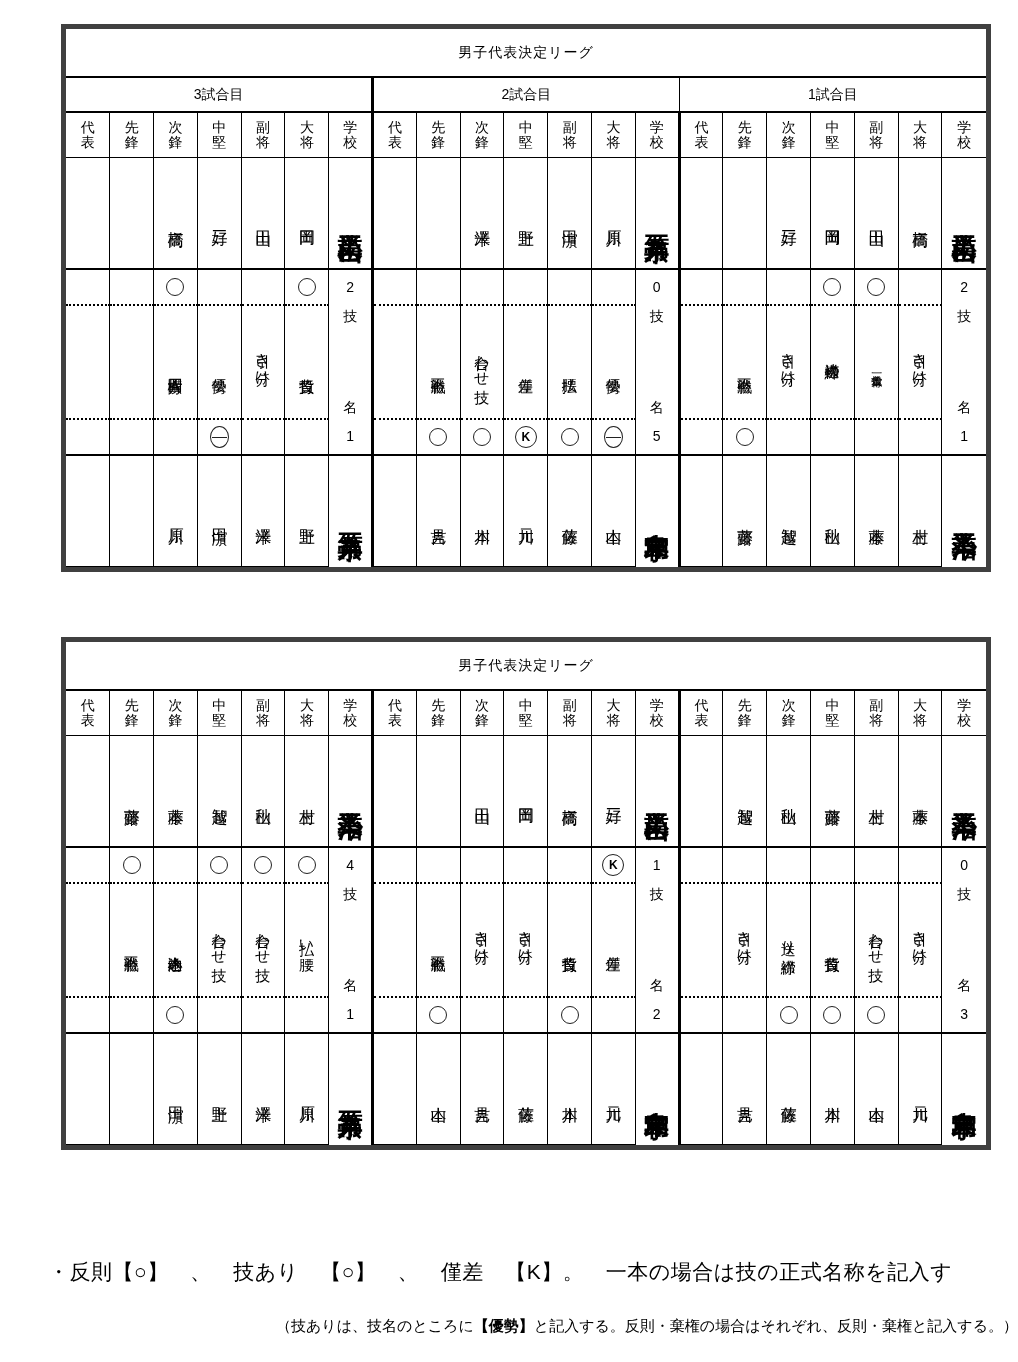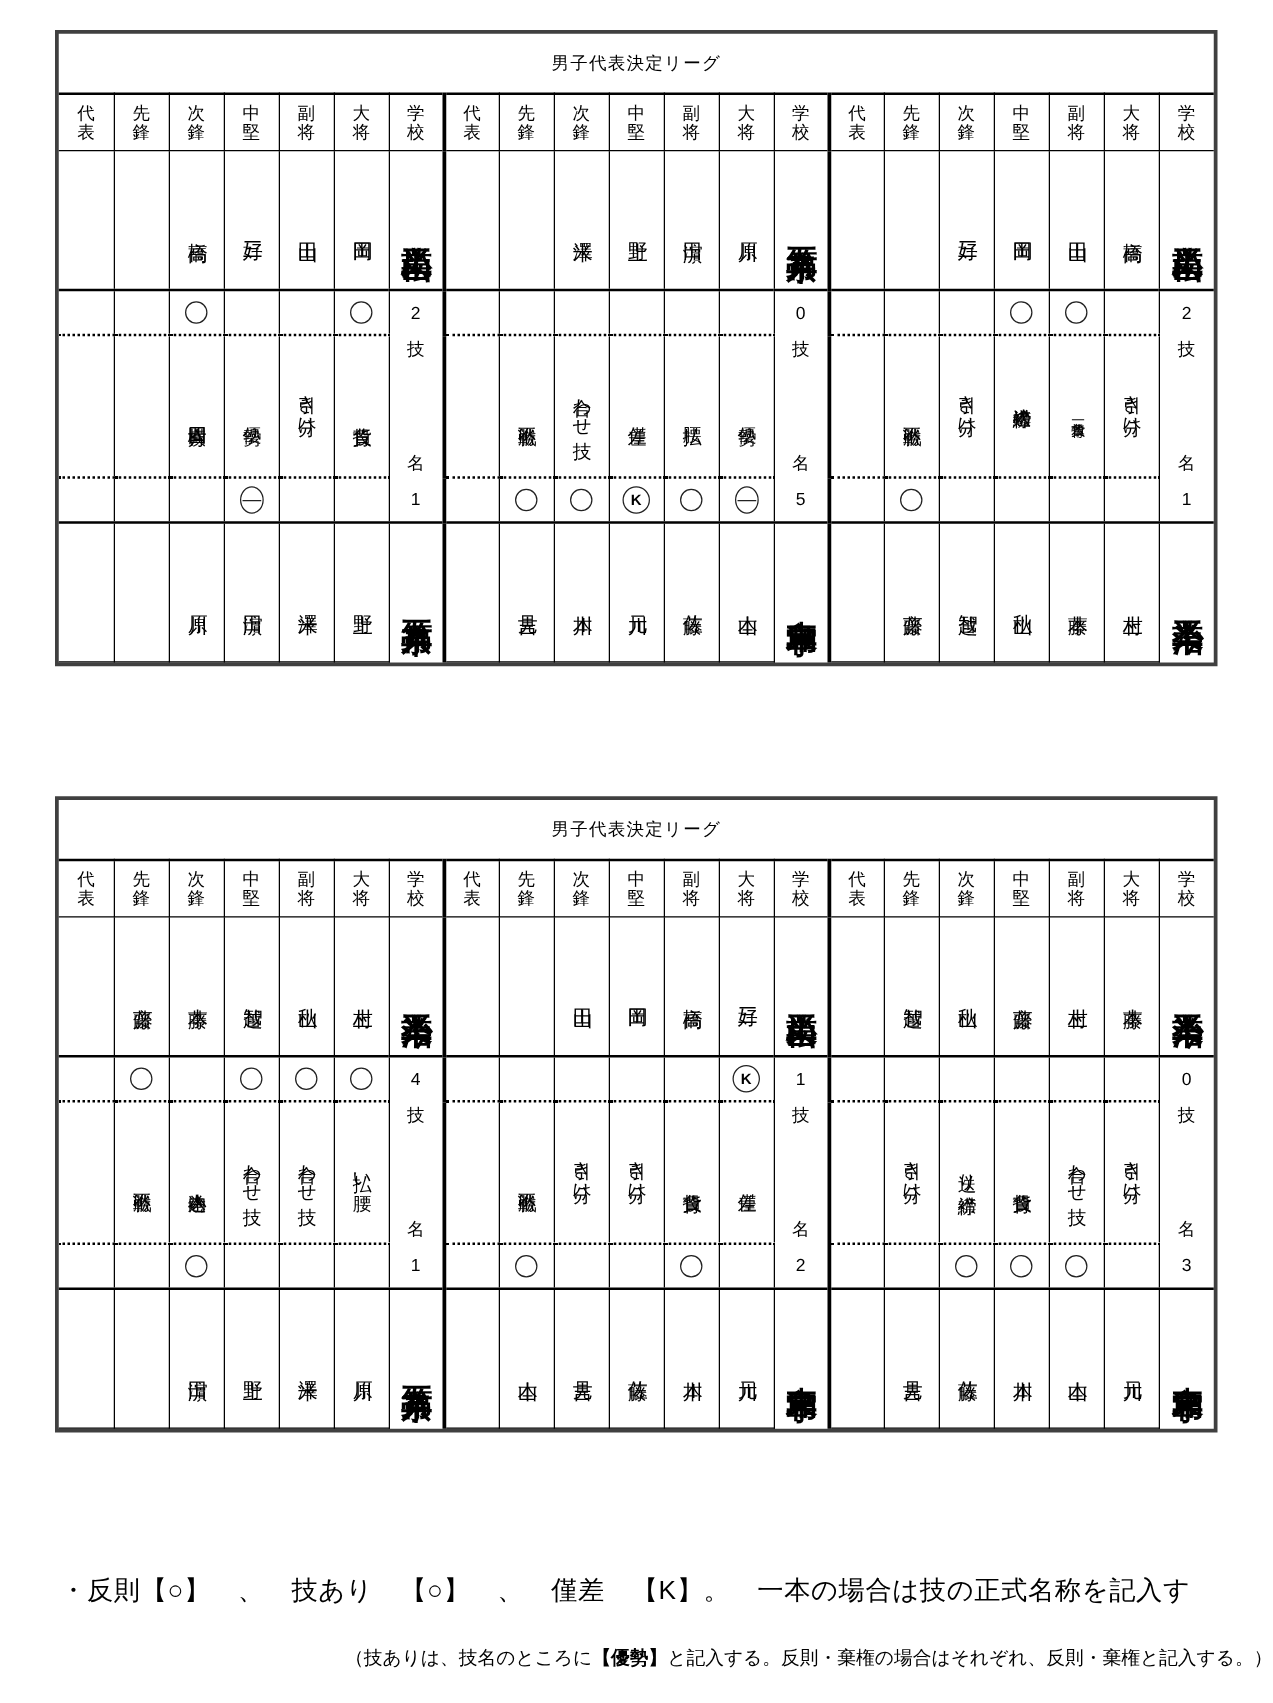--- a/index.html
+++ b/index.html
@@ -11,23 +11,23 @@
     width: 1018px;
     height: 1362px;
     font-family: "Liberation Sans", "DejaVu Sans", sans-serif;
     color: #000000;
     position: relative;
     overflow: hidden;
   }
 
   .sheet {
     position: absolute;
-    left: 44px;
+    left: 61px;
     width: 930px;
-    border: 3px solid #404040;
+    border: 5px solid #404040;
     box-sizing: border-box;
     background: #fff;
   }
   #sheet-1 { top: 24px; }
   #sheet-2 { top: 637px; }
 
   table.grid {
     border-collapse: collapse;
     table-layout: fixed;
     width: 100%;
@@ -199,20 +199,25 @@
   .fb { font-weight: bold; }
 </style>
 </head>
 <body>
 
 <div class="sheet" id="sheet-1">
     <table class="grid">
       <tbody>
         <tr>
           <td class="title-cell" colspan="21">男子代表決定リーグ</td>
+        </tr>
+        <tr>
+          <td class="match-label no-l" colspan="7">3試合目</td>
+          <td class="match-label blk-sep-l" colspan="7">2試合目</td>
+          <td class="match-label no-r no-l" colspan="7">1試合目</td>
         </tr>
         <tr>
           <td class="colhead no-l">
             <span class="ch">代</span>
             <span class="ch">表</span>
           </td>
           <td class="colhead">
             <span class="ch">先</span>
             <span class="ch">鋒</span>
           </td>

